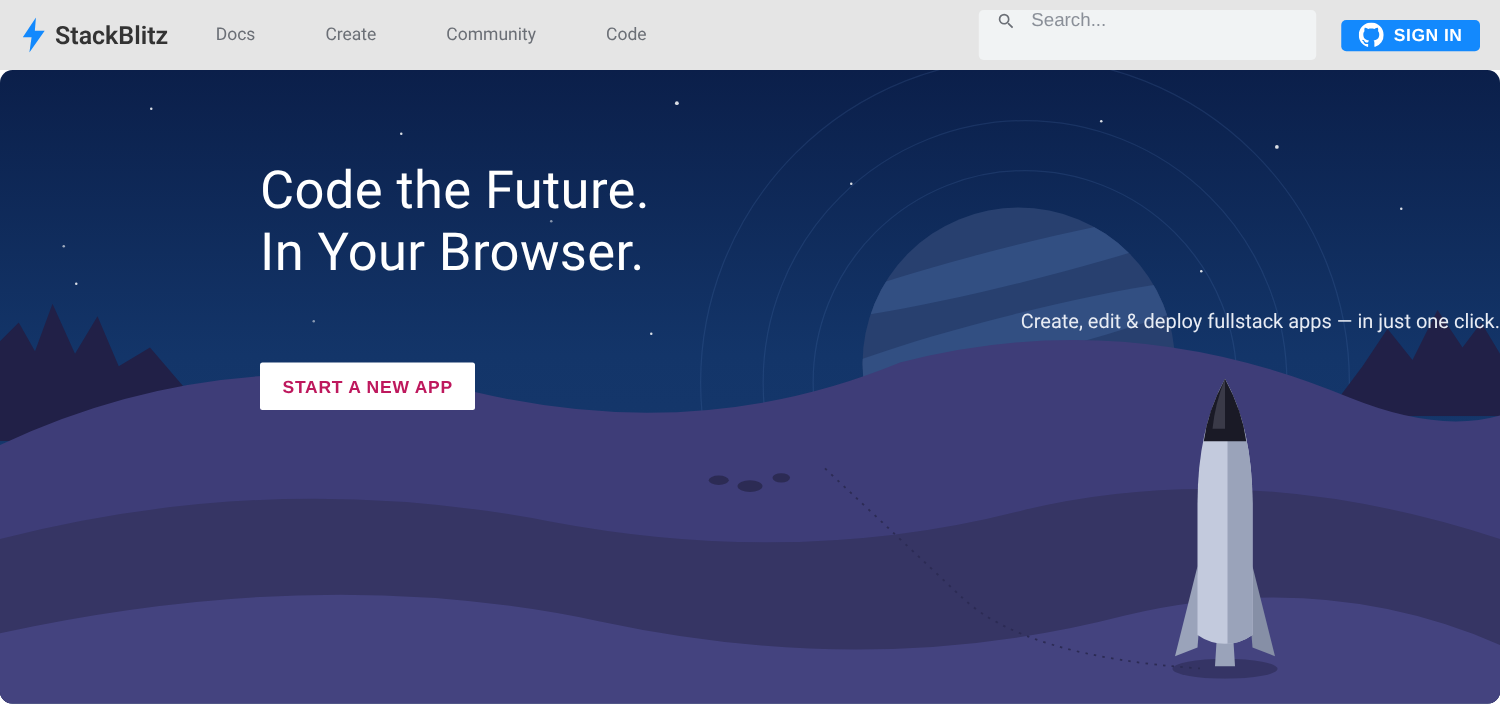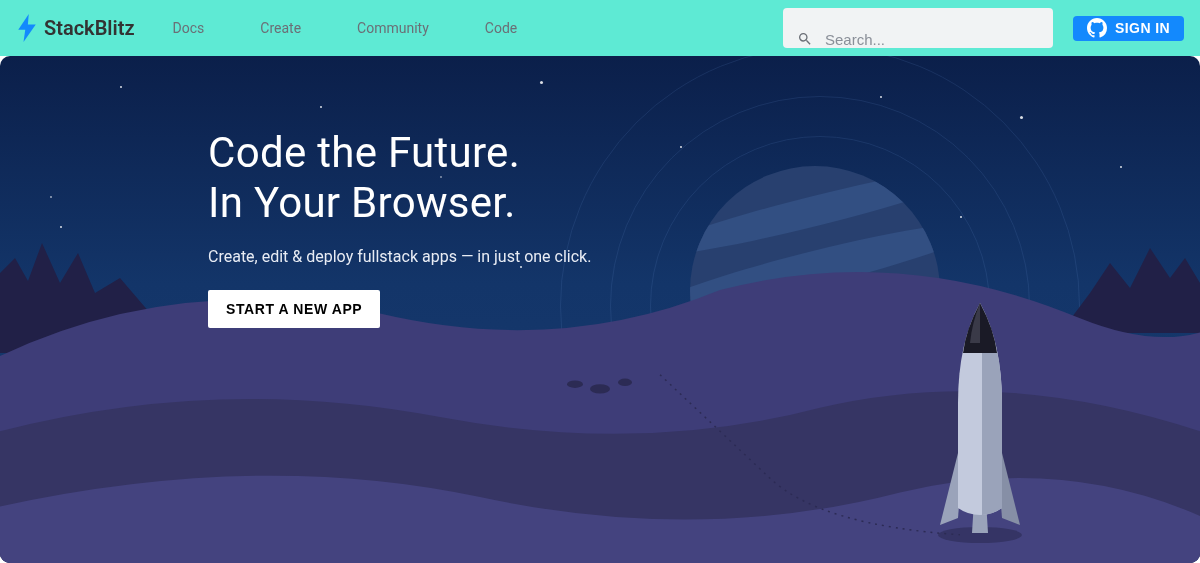--- a/index.html
+++ b/index.html
@@ -1,35 +1,35 @@
 <!DOCTYPE html>
 <html><head>
   <meta charset="utf-8">
   <style>
     * { margin: 0; padding: 0; box-sizing: border-box; }
     body { font-family: -apple-system, BlinkMacSystemFont, 'Segoe UI', Roboto, Helvetica, Arial, sans-serif; width: 1200px; height: 563px; overflow: hidden; }
     
     
-    .header { height: 56px; background: #5eead4; display: flex; align-items: center; padding: 0 16px; gap: 8px; }
+    .header { height: 56px; background: #e5e5e5; display: flex; align-items: center; padding: 0 16px; gap: 8px; }
     .logo-wrap { display: flex; align-items: center; gap: 6px; margin-right: 12px; }
     .brand { font-size: 20px; font-weight: 600; color: #333; }
     .nav { display: flex; gap: 20px; }
     .nav-link { color: #6b6f76; font-size: 14px; padding: 8px 18px; cursor: pointer; }
     .spacer { flex: 1; }
-    .search-wrap { display: flex; align-items: flex-end; background: #f1f3f4; border-radius: 4px; height: 40px; width: 270px; padding: 0 14px; gap: 12px; }
+    .search-wrap { display: flex; align-items: flex-start; background: #f1f3f4; border-radius: 4px; height: 40px; width: 270px; padding: 0 14px; gap: 12px; }
     .search-input { border: none; background: transparent; outline: none; font-size: 15px; color: #555; width: 100%; }
     .search-input::placeholder { color: #8a8f98; }
     .signin { display: flex; align-items: center; gap: 8px; background: #1389fd; color: #fff; border: none; border-radius: 4px; height: 25px; padding: 0 14px; font-size: 14px; font-weight: 700; letter-spacing: 0.4px; cursor: pointer; margin-left: 12px; }
     
     
     .hero { position: relative; height: 507px; background: linear-gradient(to bottom, #0b1f4a 0%, #133569 45%, #1a3c70 100%); overflow: hidden; border-radius: 10px; }
     .hero-content { position: relative; z-index: 20; padding: 72px 0 0 208px; color: #fff; }
     .hero-title { font-size: 42px; font-weight: 400; line-height: 1.2; letter-spacing: 0.3px; }
-    .hero-sub { font-size: 16px; margin-top: 18px; color: #e8ecf4; font-weight: 400; }
-    .cta { display: inline-block; margin-top: 24px; background: #fff; color: #000000; border: none; border-radius: 2px; padding: 11px 18px; font-size: 14px; font-weight: 600; letter-spacing: 0.6px; cursor: pointer; }
+    .hero-sub { font-size: 16px; margin-top: 18px; color: #e8ecf4; font-weight: 400; text-align: right; }
+    .cta { display: inline-block; margin-top: 24px; background: #fff; color: #be185d; border: none; border-radius: 2px; padding: 11px 18px; font-size: 14px; font-weight: 600; letter-spacing: 0.6px; cursor: pointer; }
     
     
     .star { position: absolute; background: #fff; border-radius: 50%; opacity: 0.85; }
     .planet-ring { position: absolute; border-radius: 50%; border: 1px solid rgba(90,130,190,0.18); }
     .planet { position: absolute; border-radius: 50%; background: #28406f; overflow: hidden; }
     .planet-band { position: absolute; left: -20%; width: 140%; background: #324f82; transform: rotate(-14deg); border-radius: 50%; }
     
     .hills { position: absolute; left: 0; bottom: 0; width: 100%; height: 320px; z-index: 5; }
     .rocks-left { position: absolute; left: 0; bottom: 210px; z-index: 3; }
     .rocks-right { position: absolute; right: 0; bottom: 230px; z-index: 3; }

